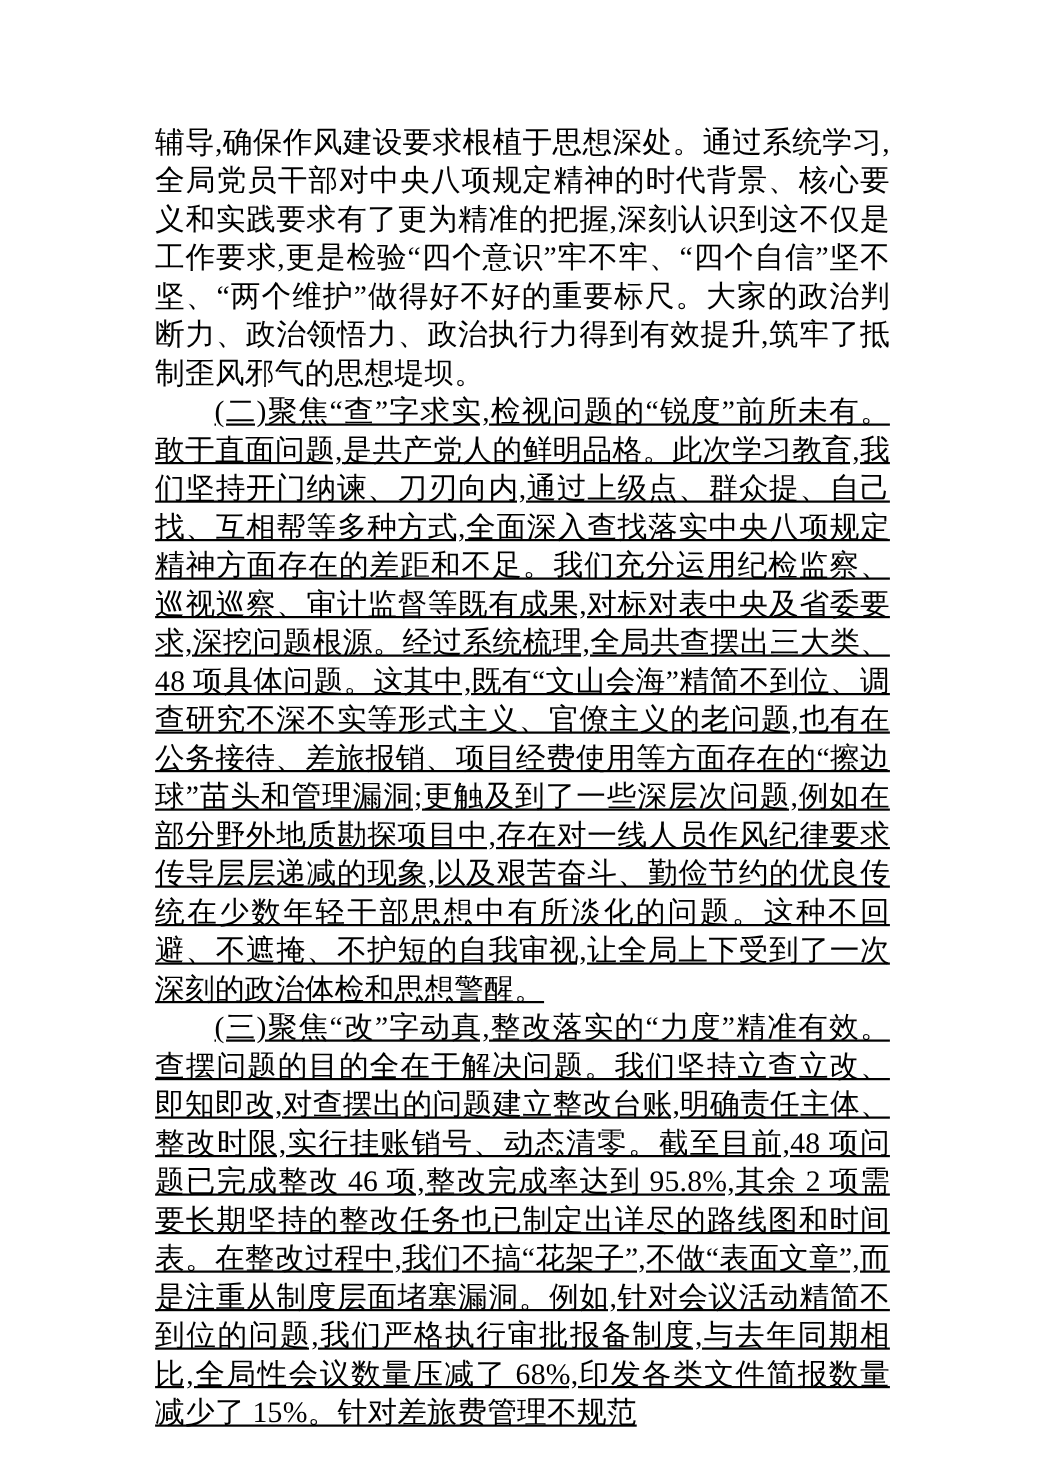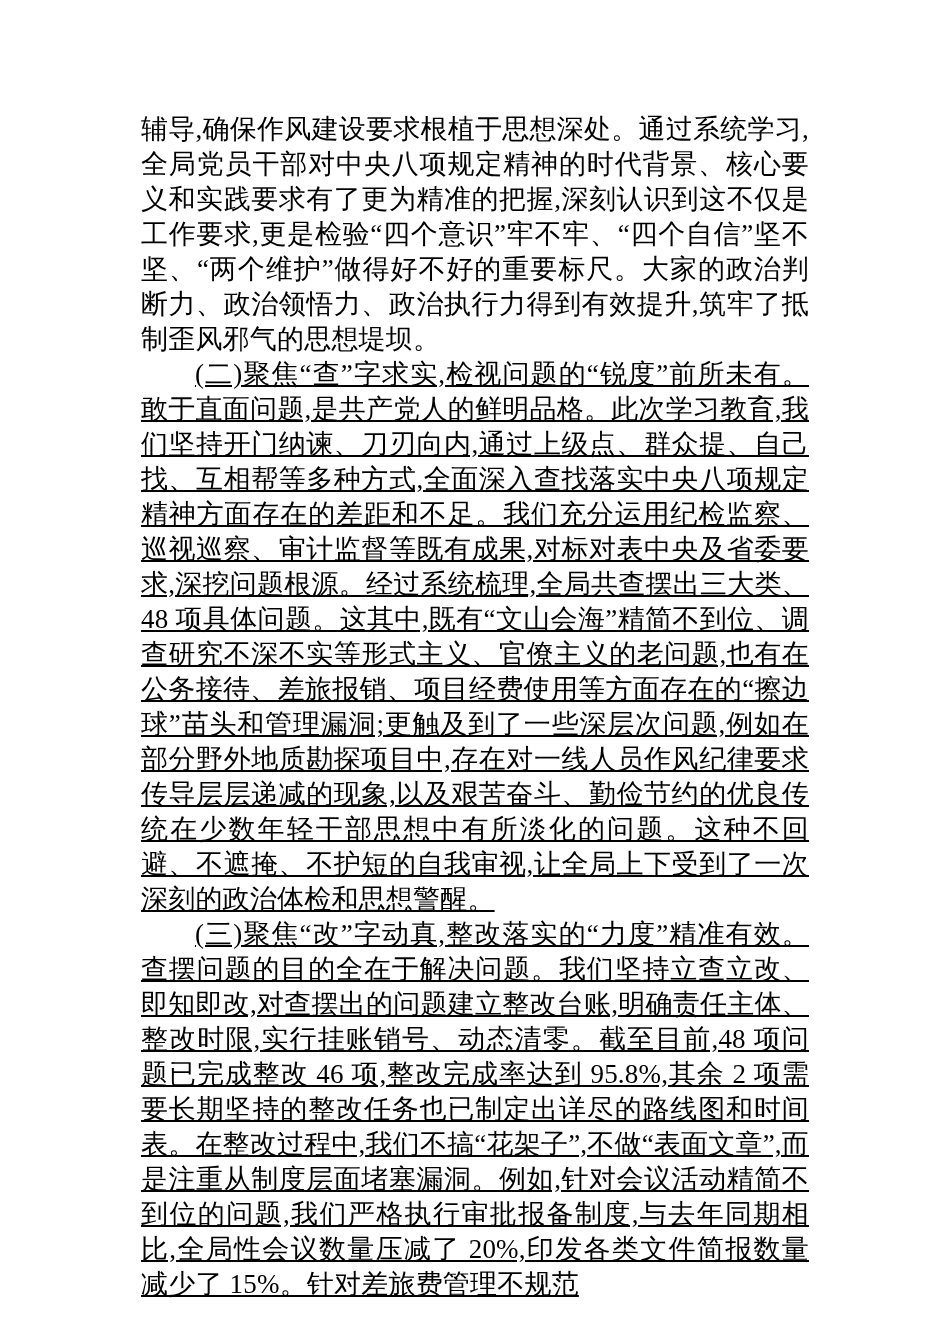--- a/index.html
+++ b/index.html
@@ -40,15 +40,15 @@
     text-decoration: underline;
   }
 </style>
 </head>
 <body>
 
 <div class="page">
   <div class="text-body">
     <p class="para">辅导,确保作风建设要求根植于思想深处。通过系统学习,全局党员干部对中央八项规定精神的时代背景、核心要义和实践要求有了更为精准的把握,深刻认识到这不仅是工作要求,更是检验“四个意识”牢不牢、“四个自信”坚不坚、“两个维护”做得好不好的重要标尺。大家的政治判断力、政治领悟力、政治执行力得到有效提升,筑牢了抵制歪风邪气的思想堤坝。</p>
     <p class="para indent">(二)聚焦“查”字求实,检视问题的“锐度”前所未有。敢于直面问题,是共产党人的鲜明品格。此次学习教育,我们坚持开门纳谏、刀刃向内,通过上级点、群众提、自己找、互相帮等多种方式,全面深入查找落实中央八项规定精神方面存在的差距和不足。我们充分运用纪检监察、巡视巡察、审计监督等既有成果,对标对表中央及省委要求,深挖问题根源。经过系统梳理,全局共查摆出三大类、48 项具体问题。这其中,既有“文山会海”精简不到位、调查研究不深不实等形式主义、官僚主义的老问题,也有在公务接待、差旅报销、项目经费使用等方面存在的“擦边球”苗头和管理漏洞;更触及到了一些深层次问题,例如在部分野外地质勘探项目中,存在对一线人员作风纪律要求传导层层递减的现象,以及艰苦奋斗、勤俭节约的优良传统在少数年轻干部思想中有所淡化的问题。这种不回避、不遮掩、不护短的自我审视,让全局上下受到了一次深刻的政治体检和思想警醒。</p>
-    <p class="para indent">(三)聚焦“改”字动真,整改落实的“力度”精准有效。查摆问题的目的全在于解决问题。我们坚持立查立改、即知即改,对查摆出的问题建立整改台账,明确责任主体、整改时限,实行挂账销号、动态清零。截至目前,48 项问题已完成整改 46 项,整改完成率达到 95.8%,其余 2 项需要长期坚持的整改任务也已制定出详尽的路线图和时间表。在整改过程中,我们不搞“花架子”,不做“表面文章”,而是注重从制度层面堵塞漏洞。例如,针对会议活动精简不到位的问题,我们严格执行审批报备制度,与去年同期相比,全局性会议数量压减了 20%,印发各类文件简报数量减少了 15%。针对差旅费管理不规范</p>
+    <p class="para indent">(三)聚焦“改”字动真,整改落实的“力度”精准有效。查摆问题的目的全在于解决问题。我们坚持立查立改、即知即改,对查摆出的问题建立整改台账,明确责任主体、整改时限,实行挂账销号、动态清零。截至目前,48 项问题已完成整改 46 项,整改完成率达到 95.8%,其余 2 项需要长期坚持的整改任务也已制定出详尽的路线图和时间表。在整改过程中,我们不搞“花架子”,不做“表面文章”,而是注重从制度层面堵塞漏洞。例如,针对会议活动精简不到位的问题,我们严格执行审批报备制度,与去年同期相比,全局性会议数量压减了 68%,印发各类文件简报数量减少了 15%。针对差旅费管理不规范</p>
   </div>
 </div>
 
 </body></html>

